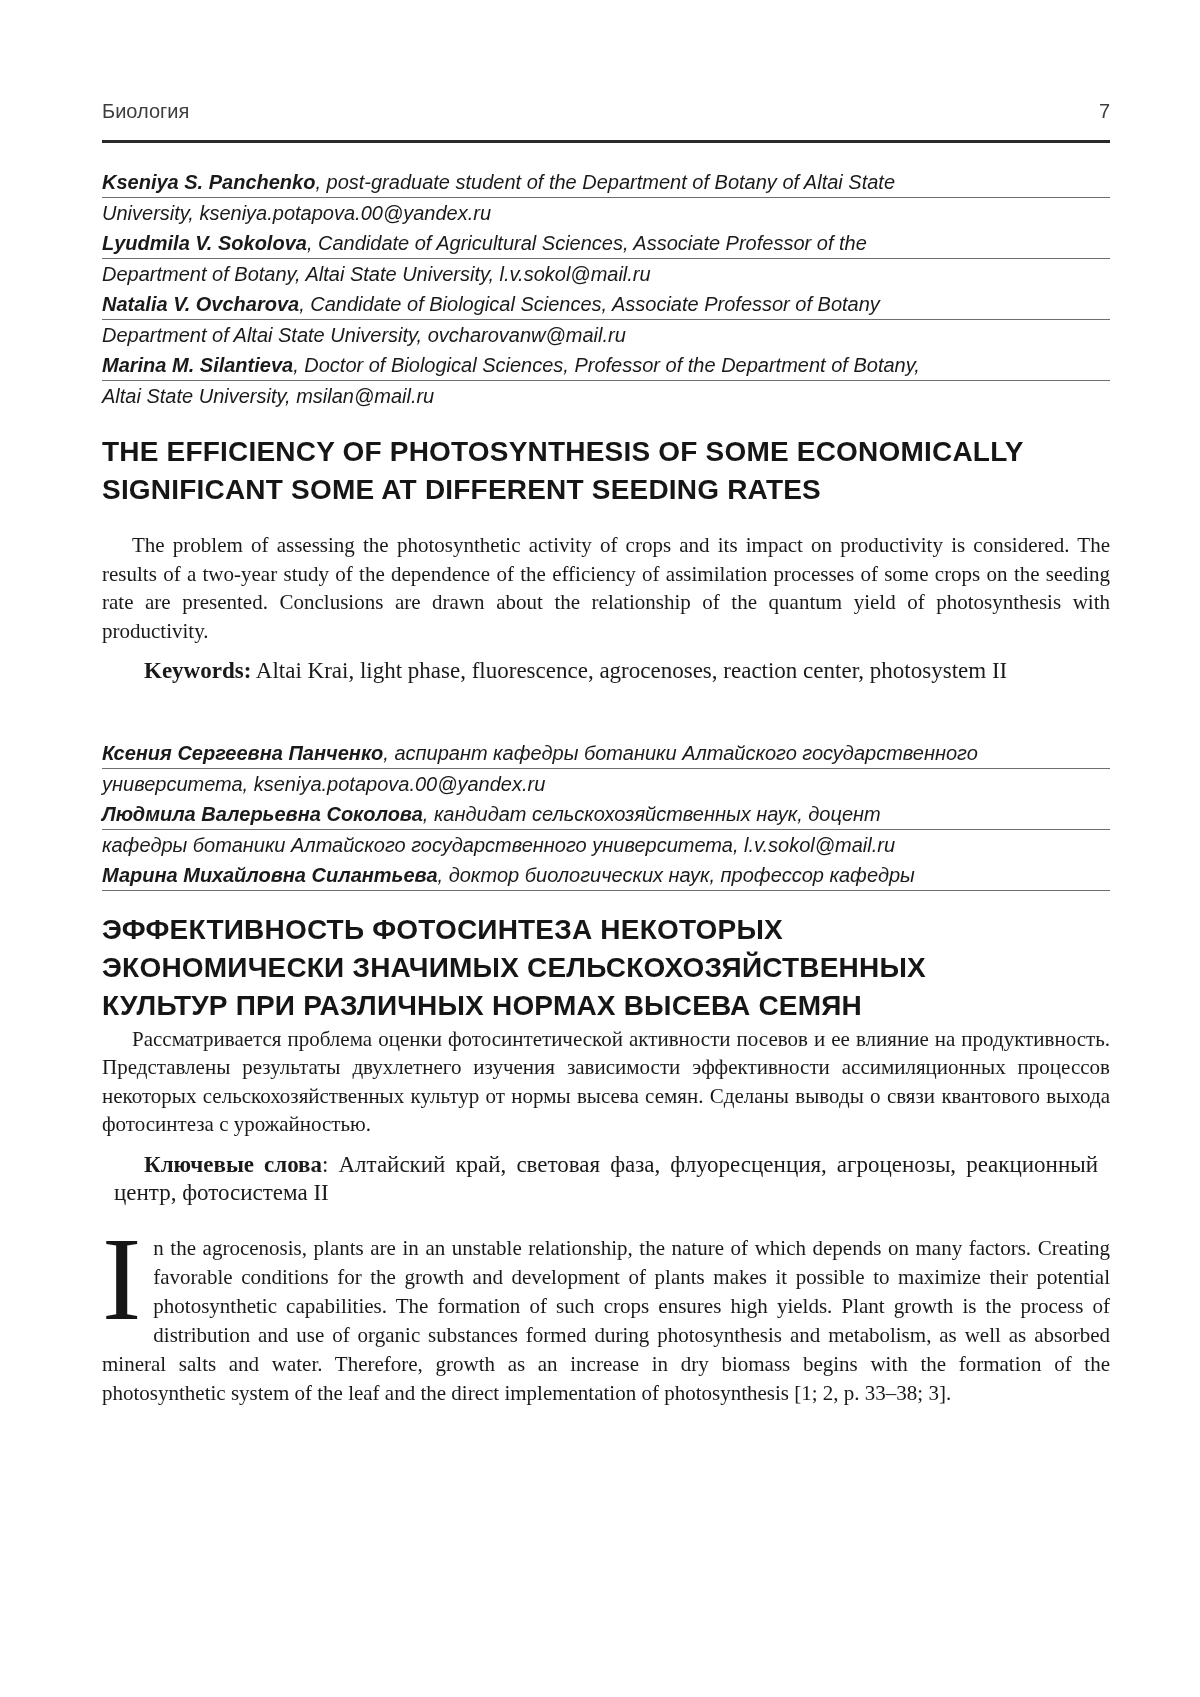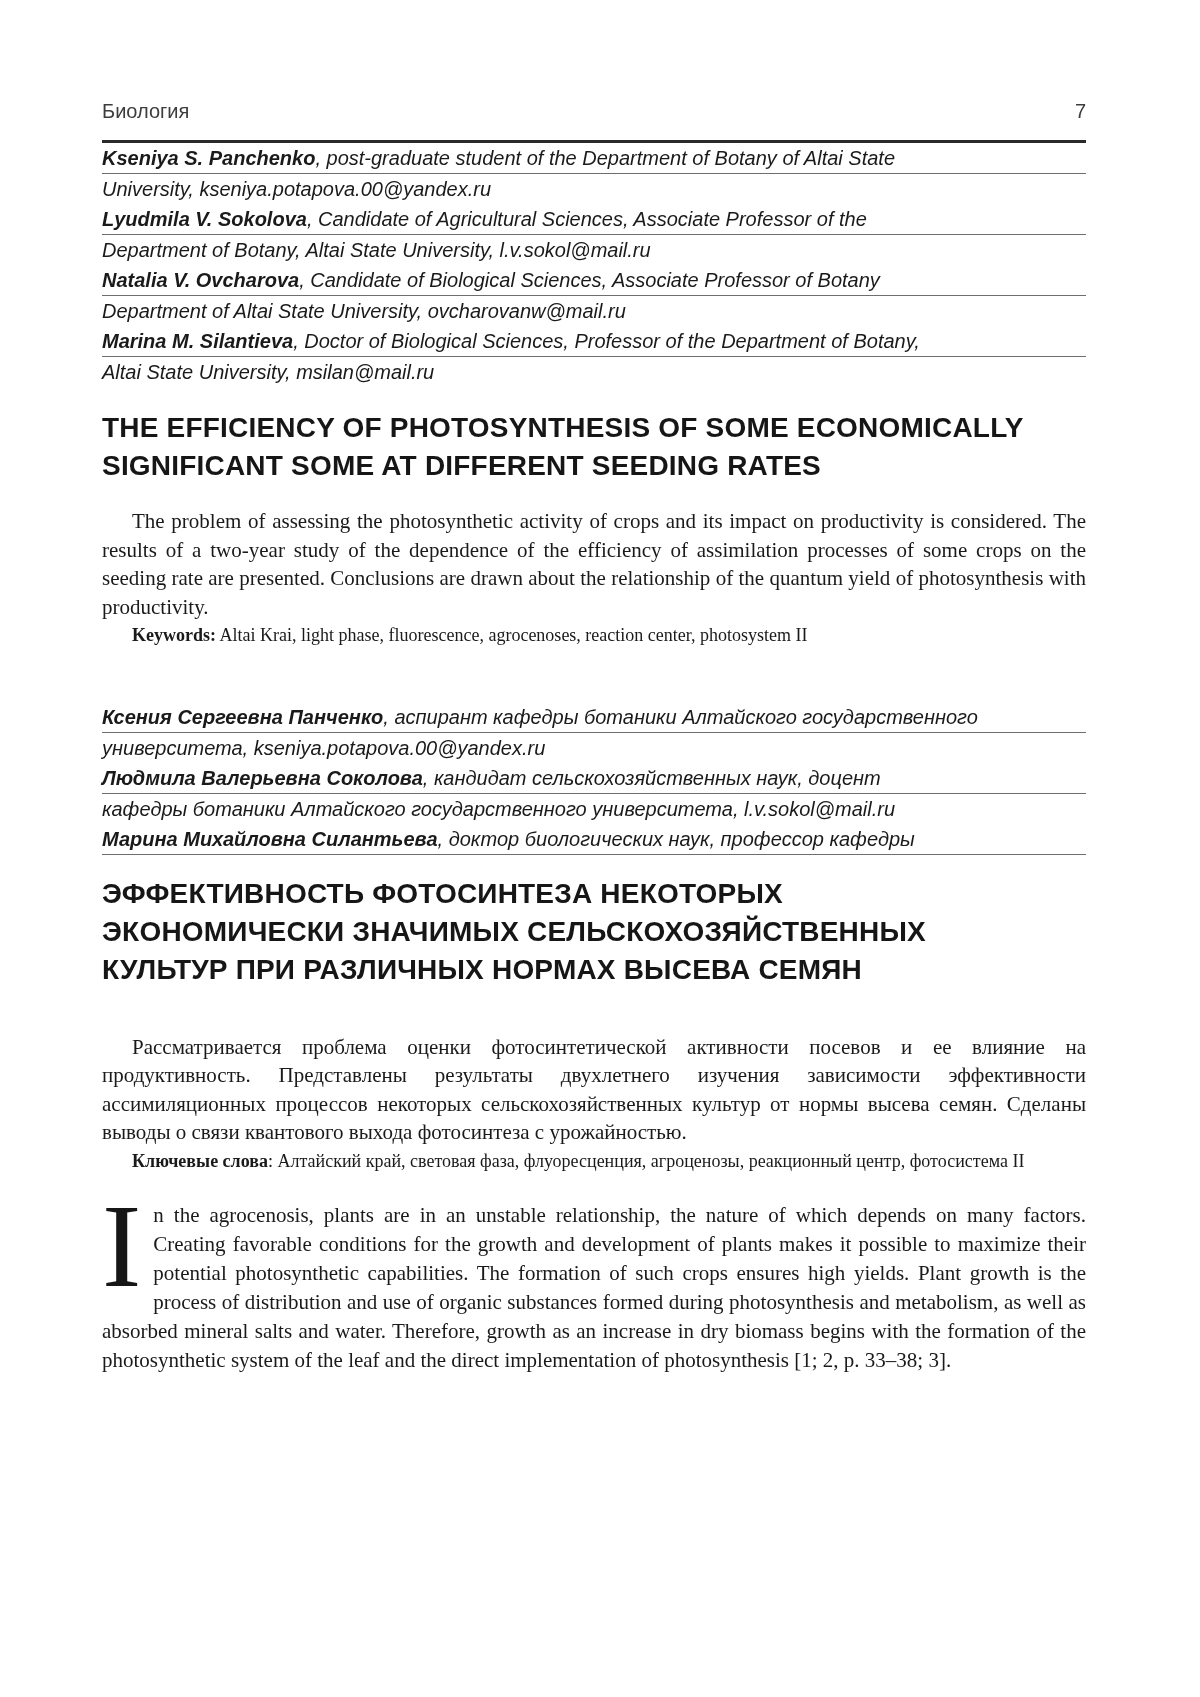--- a/index.html
+++ b/index.html
@@ -3,41 +3,41 @@
 <meta charset="utf-8">
 <style>
   html,body { margin:0; padding:0; background:#e8e8e8; }
   .page {
     position:relative;
     width:1200px; height:1697px;
     margin:0 auto;
     background:#ffffff;
     color:#1a1a1a;
     box-sizing:border-box;
-    padding:100px 114px 0 102px;
+    padding:100px 90px 0 102px;
     overflow:hidden;
   }
   
   .hdr {
     display:flex; justify-content:space-between; align-items:flex-end;
     font-family:"Liberation Sans", sans-serif;
     font-size:20px; color:#3d3d3d;
   }
   .hdr-rule {
     border:none; border-top:3px solid #2a2a2a;
     margin:17px 0 0 0;
   }
   
   .authors {
     font-family:"Liberation Sans", sans-serif;
     font-style:italic;
     font-size:20px; line-height:30px;
     color:#1a1a1a;
   }
-  .authors-en { }
+  .authors-en { margin-top:24px; }
   .authors-ru { margin-top:52px; }
   .a-line1 {
     border-bottom:1.5px solid #6e6e6e;
     white-space:nowrap;
   }
   .a-name { font-weight:bold; }
   
   .title {
     font-family:"Liberation Sans", sans-serif;
     font-weight:bold; font-style:normal;
@@ -49,27 +49,27 @@
   .title-ru { margin-top:20px; }
   
   .abstract {
     font-family:"Liberation Serif", serif;
     font-size:21px; line-height:28.5px;
     text-align:justify;
     text-indent:30px;
     margin:0;
   }
   .abstract-en { margin-top:22px; }
-  .abstract-ru { margin-top:44px; }
+  .abstract-ru { }
   .kw {
     font-family:"Liberation Serif", serif;
-    font-size:18px; line-height:28.5px;
+    font-size:23px; line-height:28.5px;
     text-align:justify;
     text-indent:30px;
-    margin:0;
+    margin:12px;
   }
   .kw-label { font-weight:bold; }
   
   .body-par {
     font-family:"Liberation Serif", serif;
     font-size:21px; line-height:29px;
     text-align:justify;
     margin:26px 0 0 0;
   }
   .dropcap {

